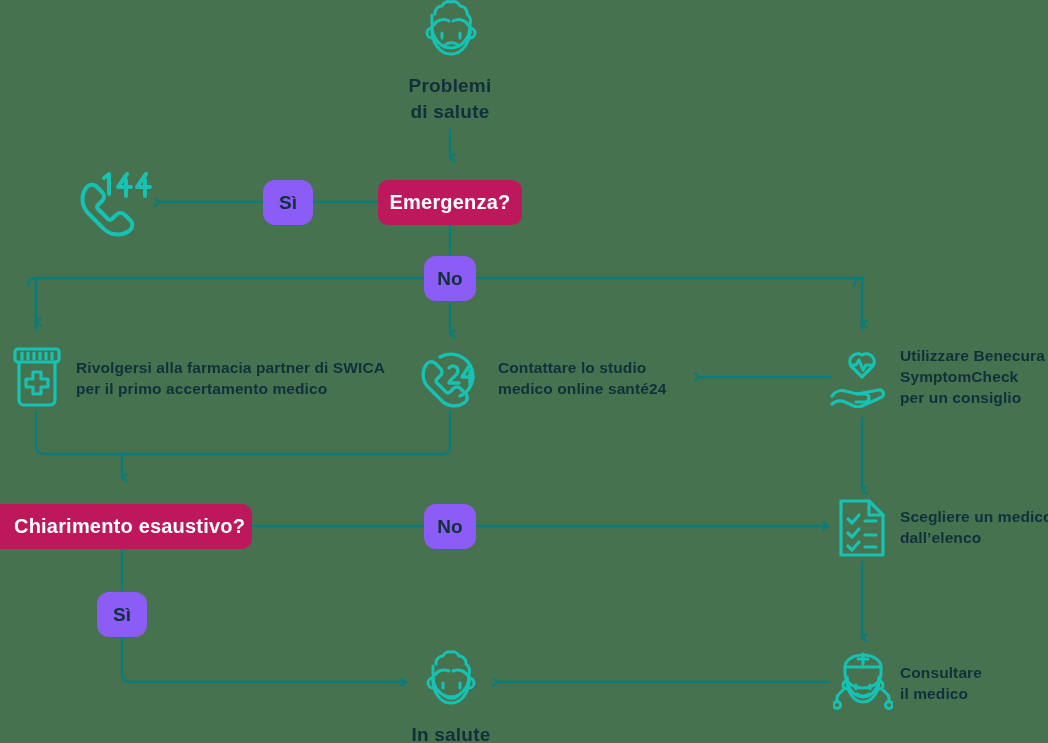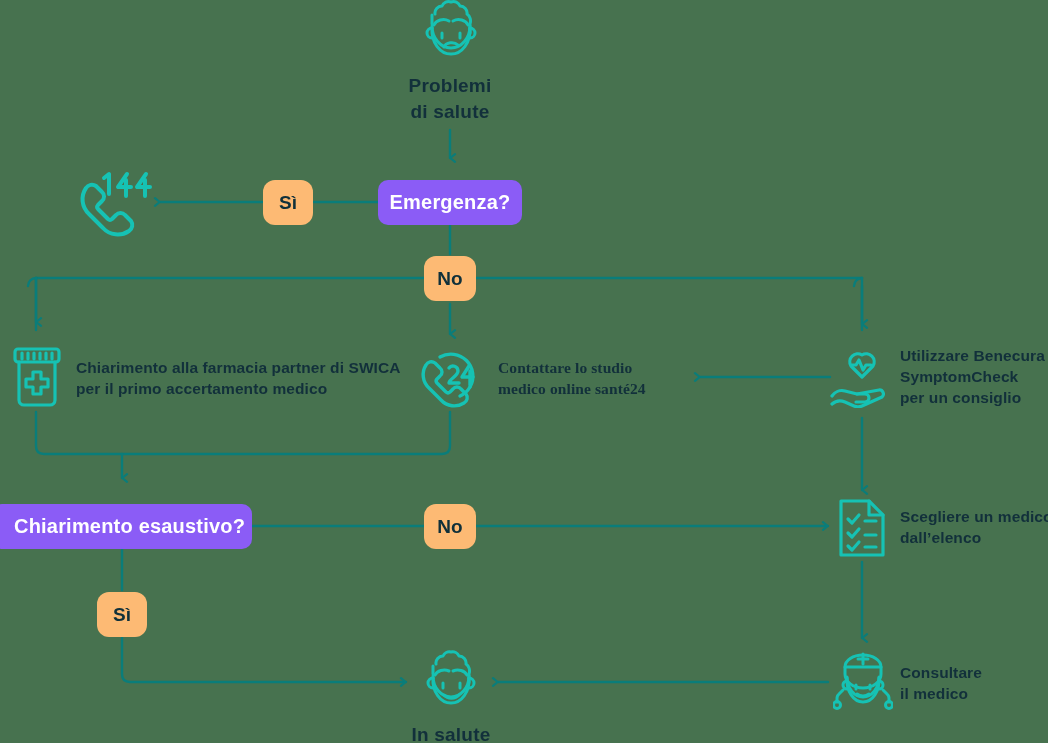--- a/index.html
+++ b/index.html
@@ -22,36 +22,36 @@
   }
   .layer {
     position: absolute;
     inset: 0;
     width: 1048px;
     height: 743px;
   }
   
   .decision {
     position: absolute;
-    background: #8b5cf6;
+    background: #be185d;
     color: #ffffff;
     border-radius: 10px;
     font-weight: bold;
     font-size: 20px;
     letter-spacing: 0.2px;
     display: flex;
     align-items: center;
     justify-content: center;
     white-space: nowrap;
     box-sizing: border-box;
   }
   
   .pill {
     position: absolute;
-    background: #fdba74;
+    background: #8b5cf6;
     color: #10303a;
     border-radius: 12px;
     font-weight: bold;
     font-size: 19px;
     display: flex;
     align-items: center;
     justify-content: center;
     white-space: nowrap;
     box-sizing: border-box;
   }
@@ -185,37 +185,37 @@
   <div class="icon" style="left:12px; top:346px;">
     <svg width="50" height="62" viewBox="0 0 50 62">
       <g fill="none" stroke="#16c2b4" stroke-width="3.2" stroke-linecap="round" stroke-linejoin="round">
         <rect x="3" y="3" width="44" height="13" rx="3"></rect>
         <path d="M10,7 l0,6 M16,7 l0,6 M22,7 l0,6 M28,7 l0,6 M34,7 l0,6 M40,7 l0,6"></path>
         <path d="M7,16 l0,38 a5,5 0 0 0 5,5 l26,0 a5,5 0 0 0 5,-5 l0,-38"></path>
         <path d="M21,26 l8,0 l0,7 l7,0 l0,8 l-7,0 l0,7 l-8,0 l0,-7 l-7,0 l0,-8 l7,0 z"></path>
       </g>
     </svg>
   </div>
-  <div class="label" style="left:76px; top:357px; width:340px;">Chiarimento alla farmacia partner di SWICA
+  <div class="label" style="left:76px; top:357px; width:340px;">Rivolgersi alla farmacia partner di SWICA
 per il primo accertamento medico</div>
 
   <div class="icon" style="left:418px; top:345px;">
     <svg width="64" height="64" viewBox="0 0 64 64">
       <g fill="none" stroke="#16c2b4" stroke-width="3.4" stroke-linecap="round" stroke-linejoin="round">
         <path d="M8,20 a6,6 0 0 1 9,-2 l5,5 a5,5 0 0 1 0,8 l-3,3 a3,3 0 0 0 0,4
                  l9,9 a3,3 0 0 0 4,0 l3,-3 a5,5 0 0 1 8,0 l5,5 a6,6 0 0 1 -2,9
                  a18,18 0 0 1 -23,-3 l-12,-12 a18,18 0 0 1 -3,-23 z"></path>
         <path d="M22,12 a22,22 0 0 1 30,30"></path>
         <path d="M52,42 a22,22 0 0 1 -10,9"></path>
         <path d="M31,23 a5,5 0 0 1 9,3 c0,5 -9,8 -9,12 l10,0"></path>
         <path d="M51,21 l-7,11 l11,0 M52,26 l0,14"></path>
       </g>
     </svg>
   </div>
-  <div class="label" style="left:498px; top:357px; width:250px;font-family:Liberation Serif, serif;">Contattare lo studio
+  <div class="label" style="left:498px; top:357px; width:250px;">Contattare lo studio
 medico online santé24</div>
 
   <div class="icon" style="left:830px; top:348px;">
     <svg width="64" height="60" viewBox="0 0 64 60">
       <g fill="none" stroke="#16c2b4" stroke-width="3.2" stroke-linecap="round" stroke-linejoin="round">
         <path d="M32,29 l-11,-11 a8,8 0 0 1 11,-11 a8,8 0 0 1 11,11 z"></path>
         <path d="M22,17 l4,0 l3,-5 l4,10 l3,-5 l5,0"></path>
         <path d="M2,48 a12,12 0 0 1 13,-5 l12,3 l8,0 a4,4 0 0 1 0,8 l-9,0"></path>
         <path d="M27,46 l22,-4 a4,4 0 0 1 3,7 l-20,9 a10,10 0 0 1 -8,0 l-9,-4 a12,12 0 0 0 -13,2"></path>
       </g>

